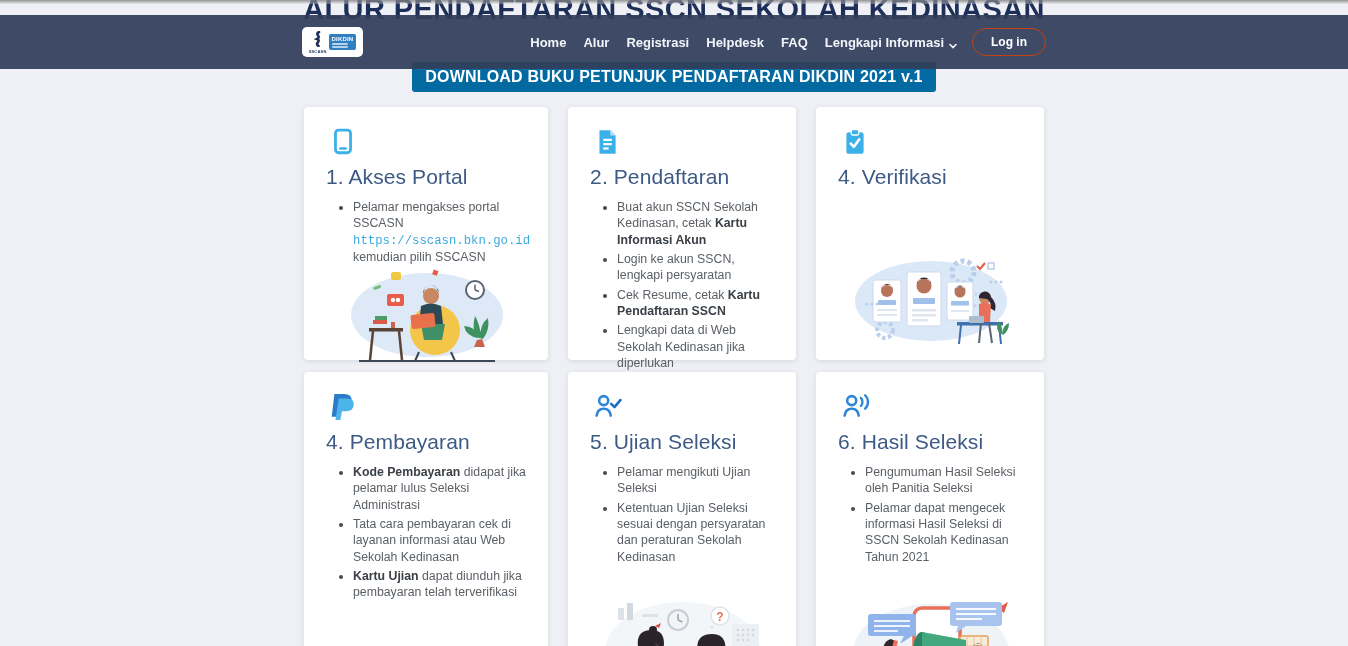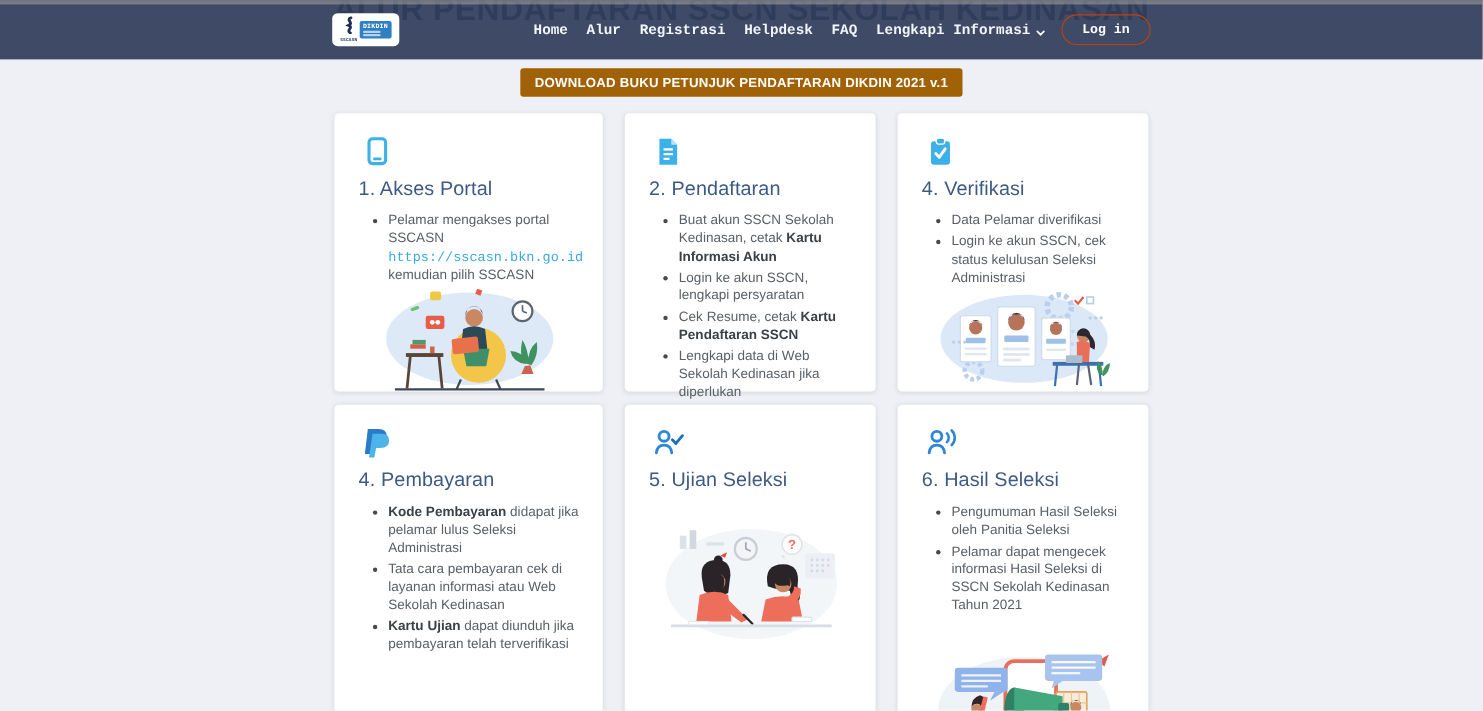--- a/index.html
+++ b/index.html
@@ -18,23 +18,22 @@
 
   
   .hero-title {
     position: absolute; top: -7px; left: 0; width: 100%; z-index: 1;
     margin: 0; text-align: center;
     font-size: 29px; font-weight: 700; letter-spacing: 0.4px;
     color: #1d2f58;
   }
 
   .navbar {
-    position: absolute; top: 0; left: 0; right: 0; height: 54px; z-index: 5;
+    position: absolute; top: 15px; left: 0; right: 0; height: 54px; z-index: 5;
     background: rgba(49,62,90,0.93);
-    font-family: Liberation Mono, monospace;
   }
   .nav-inner {
     width: 744px; height: 100%; margin: 0 auto;
     display: flex; align-items: center;
   }
   .logo {
     width: 61px; height: 30px; background: #ffffff; border-radius: 5px;
     display: flex; align-items: center; justify-content: center; gap: 2px;
     padding: 2px; cursor: pointer; flex-shrink: 0;
   }
@@ -59,39 +58,39 @@
     margin-left: 15px; background: transparent; cursor: pointer;
     border: 1px solid #c2410c; border-radius: 15px;
     color: #ffffff; font-family: inherit; font-size: 12px; font-weight: 700;
     padding: 6px 18px;
   }
 
   .download-row {
     padding-top: 62px; display: flex; justify-content: center; gap: 12px;
   }
   .dl-btn {
-    background: #a16207; color: #ffffff; border: none; border-radius: 3px;
-    font-family: inherit; font-size: 12px; font-weight: 700; letter-spacing: 0.2px;
+    background: #0369a1; color: #ffffff; border: none; border-radius: 3px;
+    font-family: inherit; font-size: 16px; font-weight: 700; letter-spacing: 0.2px;
     padding: 6px 13px; cursor: pointer;
   }
 
   .cards-grid {
     width: 740px; margin: 15px auto 0;
     display: grid; grid-template-columns: repeat(3, 1fr);
     grid-template-rows: 253px 470px; gap: 12px 20px;
   }
   .card {
     background: #ffffff; border-radius: 4px;
     box-shadow: 0 1px 5px rgba(30,40,60,0.12);
     padding: 16px 18px 12px 20px;
     display: flex; flex-direction: column;
   }
   .card-icon { margin: 5px 0 0 6px; height: 28px; }
   .card h2 {
-    margin: 9px 0 0 2px; font-size: 18px; font-weight: 500; color: #3d5a85;
+    margin: 9px 0 0 2px; font-size: 21px; font-weight: 500; color: #3d5a85;
     letter-spacing: 0.1px;
   }
   .card ul {
     margin: 10px 0 0; padding-left: 29px;
     color: #5a6066; font-size: 12.3px; line-height: 1.33;
   }
   .card li { margin-bottom: 3px; }
   .card li::marker { color: #444a50; }
   .card b { color: #3a4046; }
   .card a.inline-link { color: #3da9e0; text-decoration: none; font-family: Liberation Mono, monospace; }
@@ -224,24 +223,20 @@
 
   <section class="card">
     <span class="card-icon">
       <svg width="26" height="28" viewBox="0 0 24 26">
         <rect x="4" y="4" width="16" height="20" rx="2.5" fill="#3cb1e9"></rect>
         <rect x="8.5" y="1.5" width="7" height="5" rx="1.5" fill="#3cb1e9" stroke="#fff" stroke-width="1.2"></rect>
         <polyline points="8,14.5 11,17.5 16,10.5" fill="none" stroke="#fff" stroke-width="2.4" stroke-linecap="round" stroke-linejoin="round"></polyline>
       </svg>
     </span>
     <h2>4. Verifikasi</h2>
-    <ul>
-        <li><span>Data Pelamar diverifikasi</span></li>
-        <li><span>Login ke akun SSCN, cek status kelulusan Seleksi Administrasi</span></li>
-      </ul>
     <div class="illus">
       <svg width="160" height="90" viewBox="0 0 160 90">
         <ellipse cx="80" cy="45" rx="76" ry="40" fill="#dbe8f8"></ellipse>
         <circle cx="112" cy="16" r="11" fill="none" stroke="#b9cfec" stroke-width="5" stroke-dasharray="4 3"></circle>
         <circle cx="34" cy="74" r="8" fill="none" stroke="#b9cfec" stroke-width="4" stroke-dasharray="3.5 2.5"></circle>
         <circle cx="126" cy="44" r="6" fill="none" stroke="#c6d8ef" stroke-width="3" stroke-dasharray="3 2"></circle>
         <path d="M126 10 l3 3 l5 -6" stroke="#e05c4a" stroke-width="2" fill="none"></path>
         <rect x="137" y="7" width="6" height="6" fill="none" stroke="#b9cfec" stroke-width="1.5"></rect>
         <g>
           <rect x="22" y="24" width="28" height="42" rx="2" fill="#fff" stroke="#ccd9ea"></rect>
@@ -303,20 +298,24 @@
 
   <section class="card row2">
     <span class="card-icon">
       <svg width="28" height="26" viewBox="0 0 26 24">
         <circle cx="9" cy="7" r="4.2" fill="none" stroke="#2e86d8" stroke-width="2.4"></circle>
         <path d="M2.5 21 c0.5 -4.5 3 -6.5 6.5 -6.5 s6 2 6.5 6.5" fill="none" stroke="#2e86d8" stroke-width="2.4" stroke-linecap="round"></path>
         <polyline points="16,10 19,13 24.5,6.5" fill="none" stroke="#1d6ebc" stroke-width="2.4" stroke-linecap="round" stroke-linejoin="round"></polyline>
       </svg>
     </span>
     <h2>5. Ujian Seleksi</h2>
+    <ul>
+        <li><span>Pelamar mengikuti Ujian Seleksi</span></li>
+        <li><span>Ketentuan Ujian Seleksi sesuai dengan persyaratan dan peraturan Sekolah Kedinasan</span></li>
+      </ul>
     <div class="illus">
       <svg width="162" height="112" viewBox="0 0 162 112">
         <ellipse cx="81" cy="58" rx="78" ry="50" fill="#f3f6f9"></ellipse>
         <rect x="16" y="14" width="6" height="12" fill="#dde2e8"></rect>
         <rect x="25" y="9" width="6" height="17" fill="#d2d8df"></rect>
         <rect x="40" y="20" width="16" height="3" fill="#dde2e8"></rect>
         <circle cx="76" cy="26" r="10" fill="#f2f4f6" stroke="#c8ced6" stroke-width="2"></circle>
         <line x1="76" y1="26" x2="76" y2="20" stroke="#9aa3ad" stroke-width="1.5"></line>
         <line x1="76" y1="26" x2="80.5" y2="28" stroke="#9aa3ad" stroke-width="1.5"></line>
         <circle cx="118" cy="22" r="9" fill="#fff" stroke="#e0e4e9" stroke-width="1.5"></circle>

